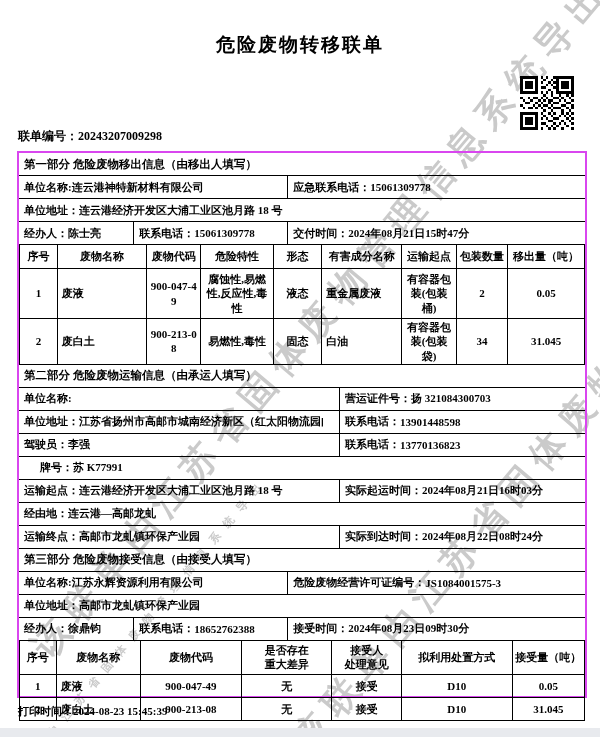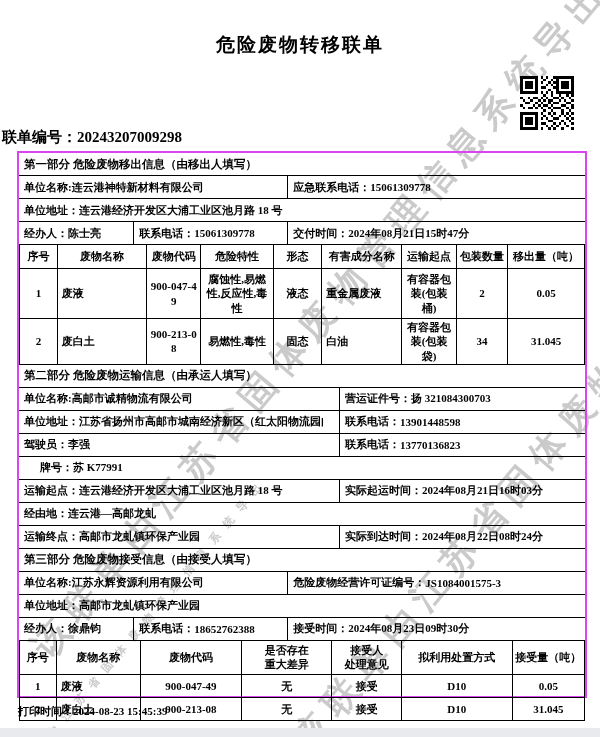--- a/index.html
+++ b/index.html
@@ -14,21 +14,21 @@
     color:#aaaaaa;opacity:.62;transform-origin:0 50%;transform:rotate(-50deg);
     font-family:"Liberation Serif","DejaVu Serif",serif;font-weight:bold;
   }
   .wm.a{left:40px;top:628px;}
   .wm.b{left:300px;top:722px;}
   .wm.c{left:6px;top:778px;}
   
   .doc-title{position:absolute;top:32px;left:0;width:100%;text-align:center;
     font-size:19px;letter-spacing:2px;z-index:1;margin:0;}
   .qr{position:absolute;top:76px;left:520px;width:54px;height:54px;z-index:1;}
-  .manifest-line{position:absolute;top:128px;left:2px;font-size:15px;z-index:1;}
+  .manifest-line{position:absolute;top:128px;left:18px;font-size:12px;z-index:1;}
   
   .box{position:absolute;top:151px;left:17px;width:570px;height:547px;
     border:2px solid #d946ef;box-sizing:border-box;z-index:1;display:flex;flex-direction:column;}
   .sec-title{min-height:23px;box-sizing:border-box;border-bottom:1px solid #000;
     display:flex;align-items:center;padding:2px 5px;font-size:11.5px;}
   .r{display:flex;min-height:23px;box-sizing:border-box;border-bottom:1px solid #000;align-items:stretch;}
   .c{box-sizing:border-box;padding:2px 5px;display:flex;align-items:center;font-size:11px;white-space:nowrap;overflow:hidden;}
   .c + .c{border-left:1px solid #000;}
   .w100{width:100%;}
   .w47{width:47.4%;}.w53{width:52.6%;}
@@ -170,21 +170,20 @@
         <td>31.045</td>
       </tr>
     </tbody>
       </table>
 
     <div class="sec-title">第二部分  危险废物运输信息（由承运人填写）</div>
 
     <div class="r">
       <div class="c p2l">
         <span>单位名称:</span>
-          <span>高邮市诚精物流有限公司</span>
       </div>
       <div class="c p2r">
         <span>营运证件号：</span>
           <span>扬 321084300703</span>
       </div>
     </div>
 
     <div class="r">
       <div class="c p2l">
         <span>单位地址：</span>

